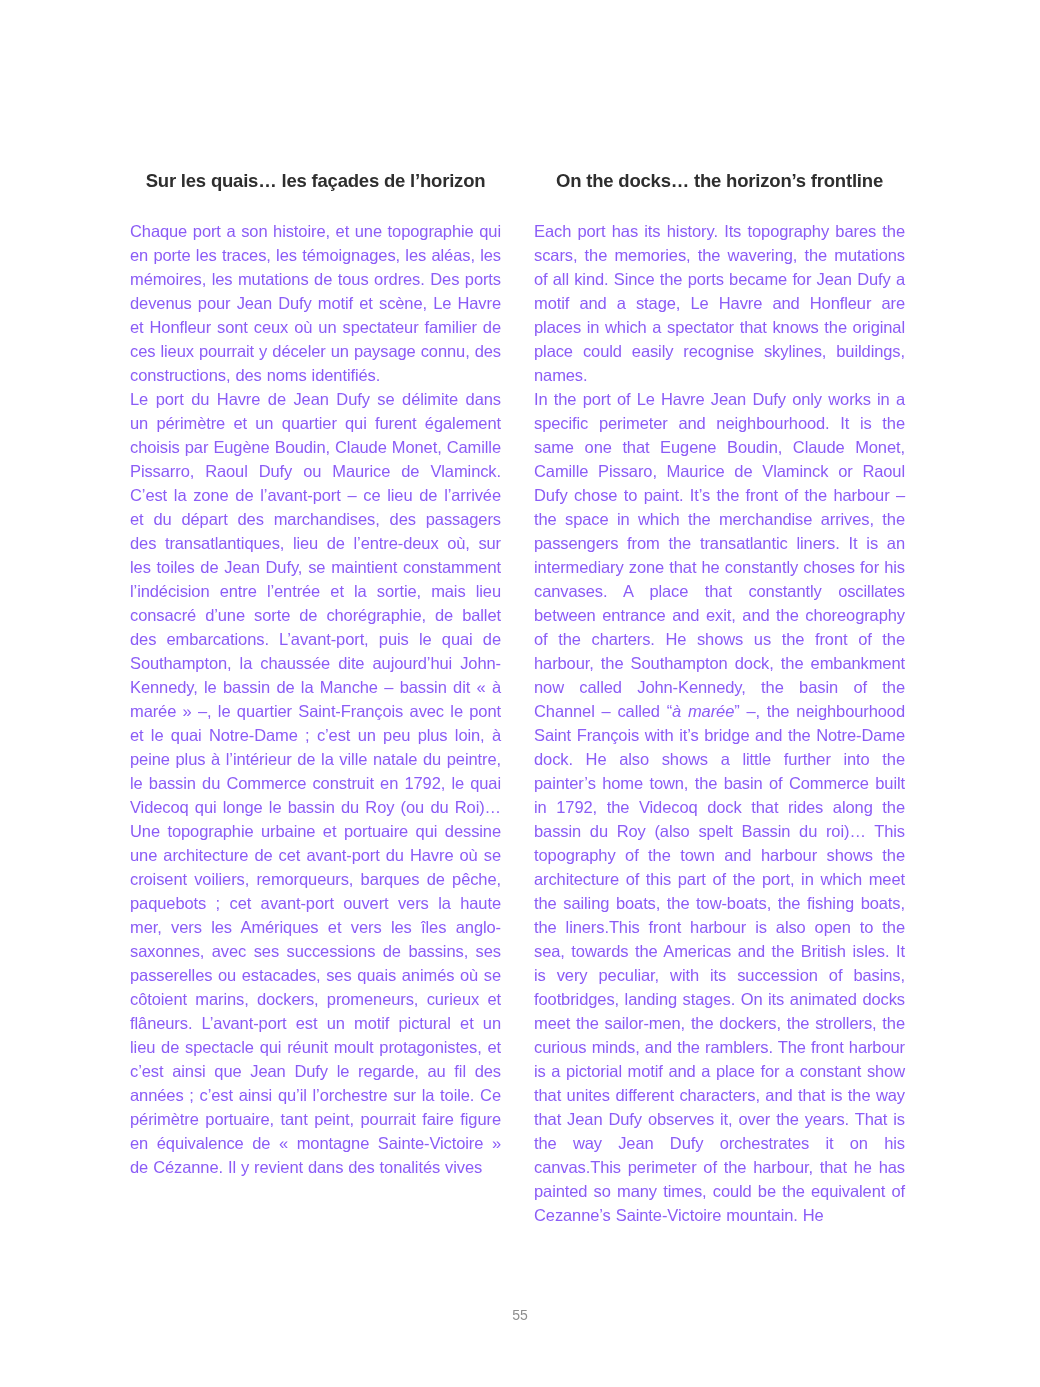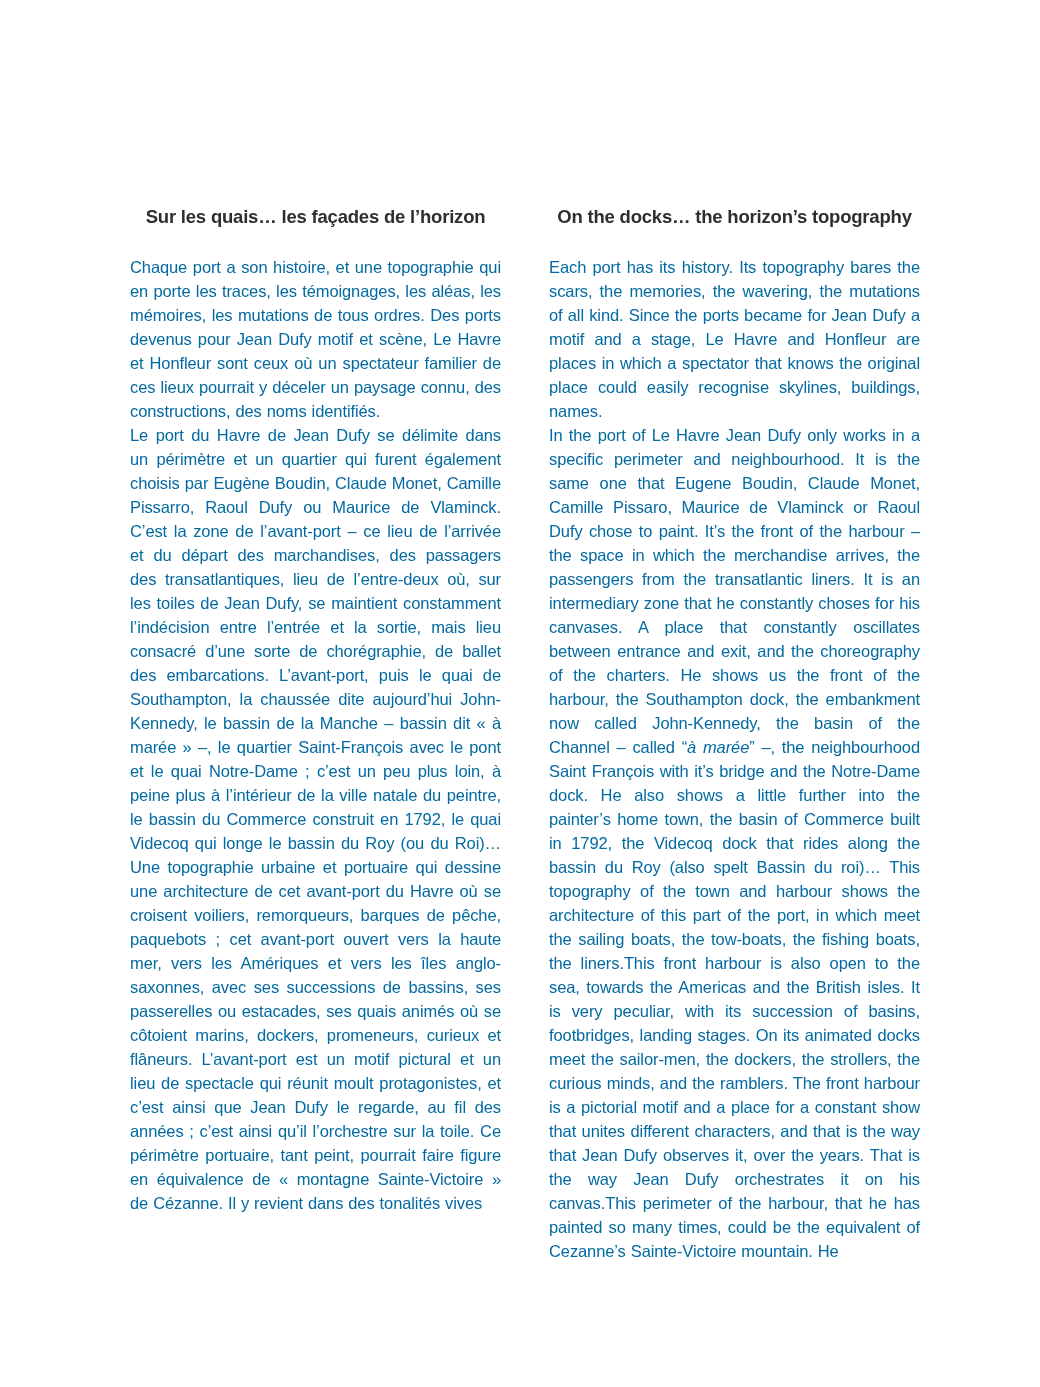--- a/index.html
+++ b/index.html
@@ -13,43 +13,42 @@
     height: 1387px;
     background: #ffffff;
     font-family: "Liberation Sans", sans-serif;
     overflow: hidden;
   }
   .columns {
     position: absolute;
     top: 168px;
     left: 130px;
     display: flex;
-    gap: 48px;
-    margin-top: 36px;
+    gap: 33px;
   }
   .col {
     width: 371px;
   }
   .col h2 {
     margin: 0 0 25px 0;
     text-align: center;
     font-size: 18.5px;
     line-height: 26px;
     font-weight: 700;
     color: #2e2e2e;
     letter-spacing: -0.2px;
     white-space: nowrap;
   }
   .col p {
     margin: 0;
     text-align: justify;
     font-size: 16.5px;
     line-height: 24px;
     font-weight: 400;
-    color: #0369a1;
+    color: #8b5cf6;
     letter-spacing: -0.1px;
     word-spacing: 0.5px;
   }
   .col p i {
   }
   .folio {
     position: absolute;
     top: 1306px;
     left: 0;
     width: 100%;
@@ -65,20 +64,21 @@
 <div class="page">
   <div class="columns">
 
     <section class="col">
       <h2>Sur les quais… les façades de l’horizon</h2>
       <p>Chaque port a son histoire, et une topographie qui en porte les traces, les témoignages, les aléas, les mémoires, les mutations de tous ordres. Des ports devenus pour Jean Dufy motif et scène, Le Havre et Honfleur sont ceux où un spectateur familier de ces lieux pourrait y déceler un paysage connu, des constructions, des noms identifiés.</p>
       <p>Le port du Havre de Jean Dufy se délimite dans un périmètre et un quartier qui furent également choisis par Eugène Boudin, Claude Monet, Camille Pissarro, Raoul Dufy ou Maurice de Vlaminck. C’est la zone de l’avant-port – ce lieu de l’arrivée et du départ des marchandises, des passagers des transatlantiques, lieu de l’entre-deux où, sur les toiles de Jean Dufy, se maintient constamment l’indécision entre l’entrée et la sortie, mais lieu consacré d’une sorte de chorégraphie, de ballet des embarcations. L’avant-port, puis le quai de Southampton, la chaussée dite aujourd’hui John-Kennedy, le bassin de la Manche – bassin dit « à marée » –, le quartier Saint-François avec le pont et le quai Notre-Dame ; c’est un peu plus loin, à peine plus à l’intérieur de la ville natale du peintre, le bassin du Commerce construit en 1792, le quai Videcoq qui longe le bassin du Roy (ou du Roi)… Une topographie urbaine et portuaire qui dessine une architecture de cet avant-port du Havre où se croisent voiliers, remorqueurs, barques de pêche, paquebots ; cet avant-port ouvert vers la haute mer, vers les Amériques et vers les îles anglo-saxonnes, avec ses successions de bassins, ses passerelles ou estacades, ses quais animés où se côtoient marins, dockers, promeneurs, curieux et flâneurs. L’avant-port est un motif pictural et un lieu de spectacle qui réunit moult protagonistes, et c’est ainsi que Jean Dufy le regarde, au fil des années ; c’est ainsi qu’il l’orchestre sur la toile. Ce périmètre portuaire, tant peint, pourrait faire figure en équivalence de « montagne Sainte-Victoire » de Cézanne. Il y revient dans des tonalités vives</p>
     </section>
 
     <section class="col">
-      <h2>On the docks… the horizon’s topography</h2>
+      <h2>On the docks… the horizon’s frontline</h2>
       <p>Each port has its history. Its topography bares the scars, the memories, the wavering, the mutations of all kind. Since the ports became for Jean Dufy a motif and a stage, Le Havre and Honfleur are places in which a spectator that knows the original place could easily recognise skylines, buildings, names.</p>
       <p>In the port of Le Havre Jean Dufy only works in a specific perimeter and neighbourhood. It is the same one that Eugene Boudin, Claude Monet, Camille Pissaro, Maurice de Vlaminck or Raoul Dufy chose to paint. It’s the front of the harbour – the space in which the merchandise arrives, the passengers from the transatlantic liners. It is an intermediary zone that he constantly choses for his canvases. A place that constantly oscillates between entrance and exit, and the choreography of the charters. He shows us the front of the harbour, the Southampton dock, the embankment now called John-Kennedy, the basin of the Channel – called “<i>à marée</i>” –, the neighbourhood Saint François with it’s bridge and the Notre-Dame dock. He also shows a little further into the painter’s home town, the basin of Commerce built in 1792, the Videcoq dock that rides along the bassin du Roy (also spelt Bassin du roi)… This topography of the town and harbour shows the architecture of this part of the port, in which meet the sailing boats, the tow-boats, the fishing boats, the liners.This front harbour is also open to the sea, towards the Americas and the British isles. It is very peculiar, with its succession of basins, footbridges, landing stages. On its animated docks meet the sailor-men, the dockers, the strollers, the curious minds, and the ramblers. The front harbour is a pictorial motif and a place for a constant show that unites different characters, and that is the way that Jean Dufy observes it, over the years. That is the way Jean Dufy orchestrates it on his canvas.This perimeter of the harbour, that he has painted so many times, could be the equivalent of Cezanne’s Sainte-Victoire mountain. He</p>
     </section>
 
   </div>
 
+  <div class="folio">55</div>
 </div>
 
 </body></html>

